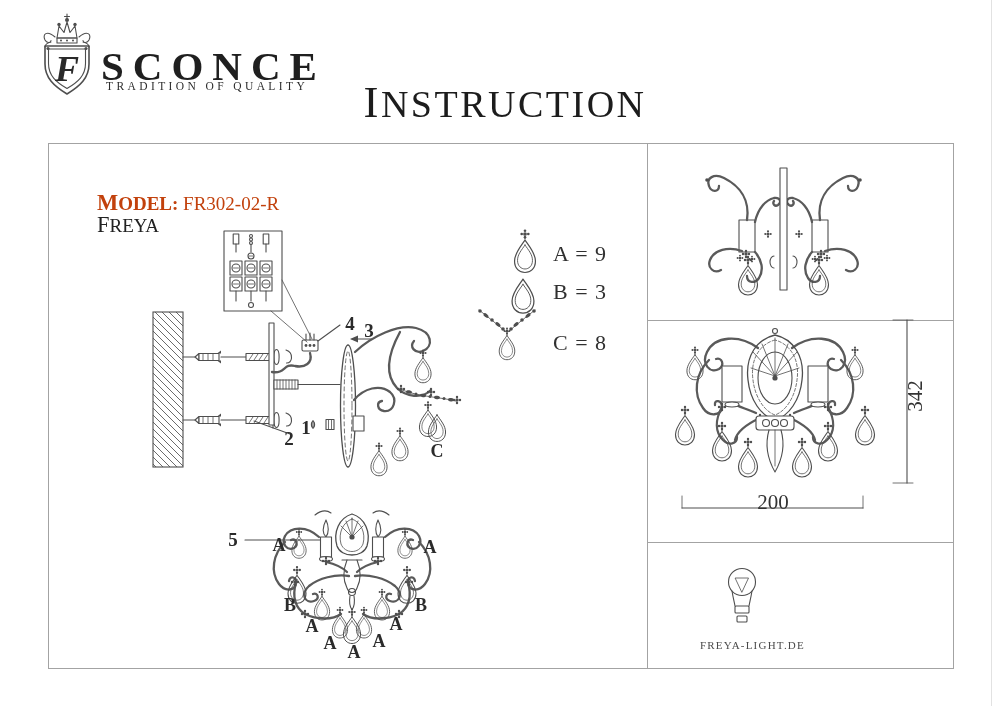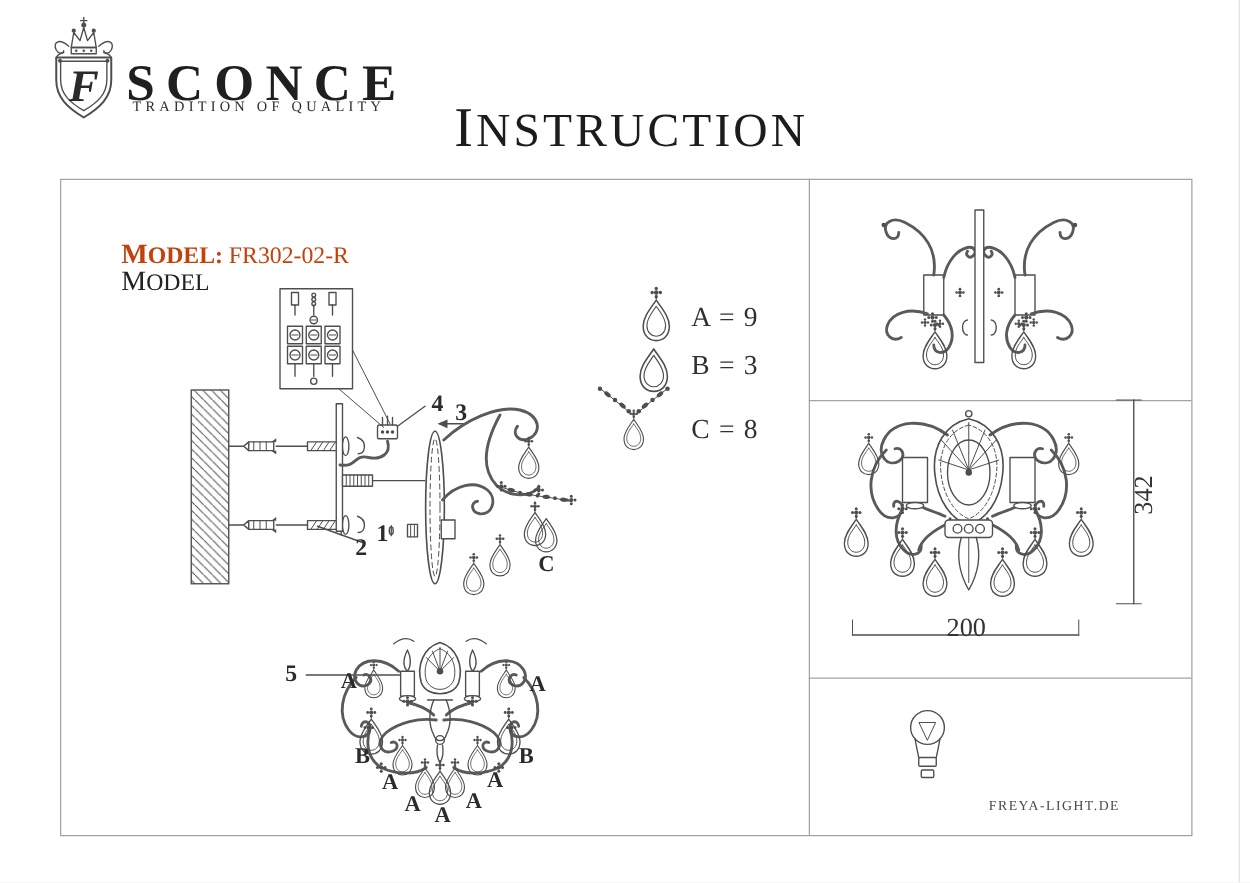--- a/index.html
+++ b/index.html
@@ -24,21 +24,21 @@
   .model-label::first-letter,.sc::first-letter{font-size:1.18em;}
   .sc{display:inline-block;}
   .product-type{left:97px;top:212px;font-size:19px;color:#222;}
   
   .lbl{font-size:19px;font-weight:bold;color:#2b2b2b;transform:translate(-50%,-50%);white-space:nowrap;}
   .clbl{font-size:18px;font-weight:bold;color:#2b2b2b;transform:translate(-50%,-50%);}
   .legend-text{font-size:22px;color:#303030;letter-spacing:1px;white-space:nowrap;}
   .dim{font-size:21px;color:#333;transform:translate(-50%,-50%);white-space:nowrap;}
   .dim-rot{transform:translate(-50%,-50%) rotate(-90deg);}
   .bulb-spec{left:779px;top:586px;font-size:21px;color:#3a3a3a;letter-spacing:0.5px;white-space:nowrap;}
-  .website{left:700px;top:639px;width:196px;text-align:right;font-size:11px;letter-spacing:1.2px;color:#4a4a4a;}
+  .website{left:700px;top:639px;width:196px;text-align:left;font-size:11px;letter-spacing:1.2px;color:#4a4a4a;}
   
   .ln{fill:none;stroke:#4e4e4e;stroke-width:1.1;stroke-linecap:round;stroke-linejoin:round;}
   .thin{stroke-width:0.8;}
   .tube{fill:none;stroke:#5a5a5a;stroke-width:2.3;stroke-linecap:round;stroke-linejoin:round;}
   .fillink{fill:#4e4e4e;stroke:none;}
   .wht{fill:#ffffff;}
 </style>
 </head>
 <body>
 
@@ -99,21 +99,21 @@
   <div class="abs frame"></div>
   <div class="abs vdiv"></div>
   <div class="abs hdiv1"></div>
   <div class="abs hdiv2"></div>
   <div class="abs pageedge"></div>
 
   <div class="abs model-line">
     <span class="model-label">MODEL:</span>
     <span>FR302-02-R</span>
   </div>
-  <span class="abs product-type sc">MODEL</span>
+  <span class="abs product-type sc">FREYA</span>
 
   <svg class="abs" style="left:100px;top:222px;" width="420" height="272" viewBox="0 0 420 272">
 
     <rect x="53" y="90" width="30" height="155" fill="url(#hatch)" stroke="#4e4e4e" stroke-width="1.1"></rect>
 
     <g>
       <line class="ln" x1="83" y1="135" x2="99" y2="135"></line>
       <polygon class="ln wht" points="95,135 99,131.5 99,138.5"></polygon>
       <rect class="ln wht" x="99" y="131.5" width="20" height="7"></rect>
       <path class="ln thin" d="M103,131.5 v7 M108,131.5 v7 M113,131.5 v7"></path>

